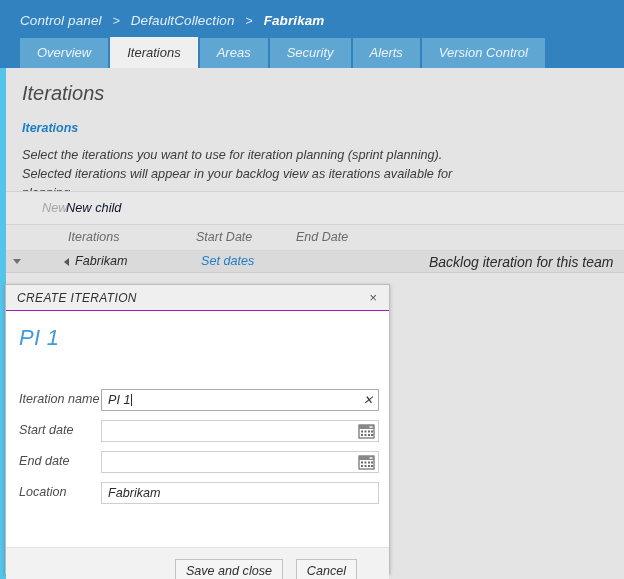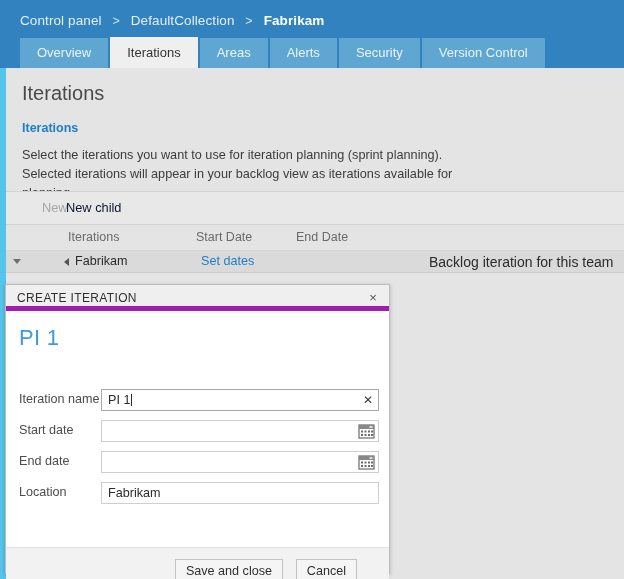--- a/index.html
+++ b/index.html
@@ -10,20 +10,21 @@
     font-family: "Liberation Sans", sans-serif;
     background: #e4e4e4;
   }
 
   
   #page {
     position: relative;
     width: 624px;
     height: 579px;
     background: #e4e4e4;
+    font-style: italic;
   }
 
   
   #header-band {
     position: absolute;
     left: 0; top: 0;
     width: 624px; height: 68px;
     background: #3282bf;
   }
 
@@ -200,21 +201,21 @@
     width: 385px;
     height: 290px;
     background: #ffffff;
     border: 1px solid #bcbcbc;
     box-shadow: 0 1px 4px rgba(0,0,0,.22);
   }
   #dialog-titlebar {
     position: relative;
     height: 26px;
     background: #efefef;
-    border-bottom: 5px solid #a21caf;
+    border-bottom: 1px solid #a21caf;
   }
   #dialog-title {
     position: absolute;
     left: 11px; top: 6px;
     font-size: 12px;
     color: #303030;
     letter-spacing: .35px;
   }
   #dialog-close {
     position: absolute;
@@ -338,22 +339,22 @@
       <span class="sep">&gt;</span>
       <span class="crumb">DefaultCollection</span>
       <span class="sep">&gt;</span>
       <span class="crumb current">Fabrikam</span>
     </div>
 
     <div id="tabstrip">
       <div class="tab">Overview</div>
       <div class="tab active">Iterations</div>
       <div class="tab">Areas</div>
+      <div class="tab">Security</div>
       <div class="tab">Alerts</div>
-      <div class="tab">Security</div>
       <div class="tab">Version Control</div>
     </div>
   </div>
 
   <div id="content-panel">
 
     <div id="page-title">Iterations</div>
 
     <div id="section-heading">Iterations</div>
 

